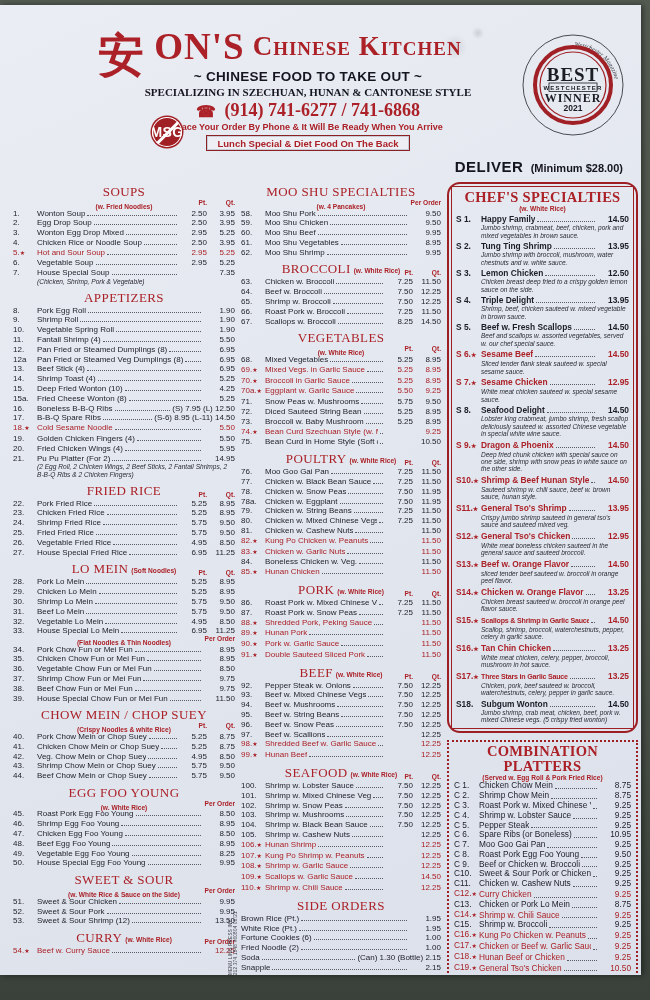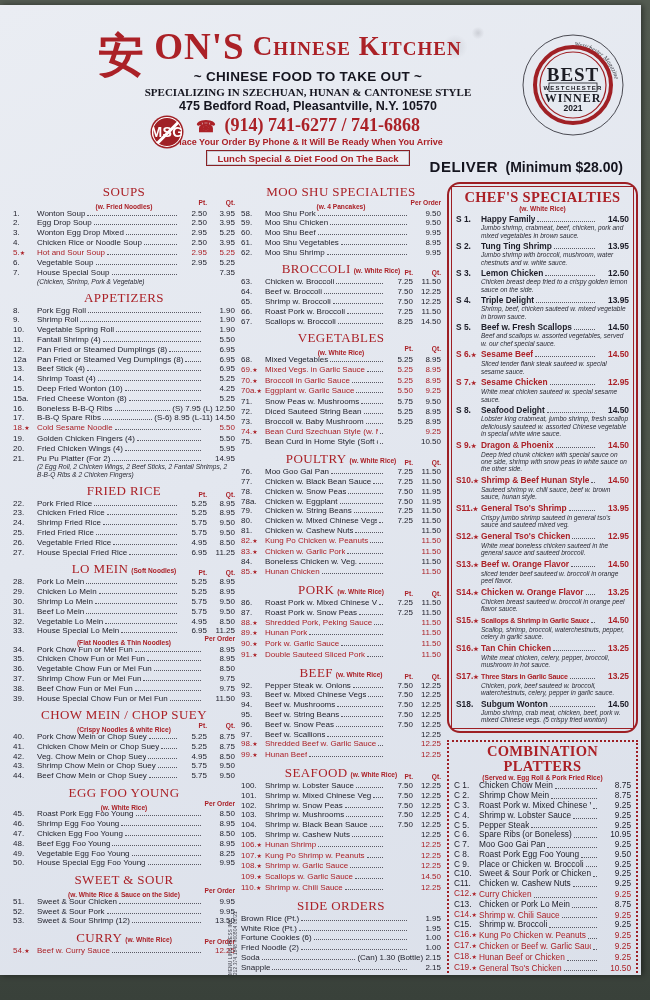--- a/index.html
+++ b/index.html
@@ -40,21 +40,21 @@
   .hours-line { font-size:9.3px; color:#15151f; line-height:11.5px; white-space:nowrap; }
   .msg-logo { position:absolute; left:152px; top:112px; width:30px; height:30px; border-radius:50%;
     background:#a02025; box-shadow:0 0 0 1.5px #a02025, 0 0 0 1px #fff inset; display:flex;
     align-items:center; justify-content:center; overflow:hidden; }
   .msg-logo span { color:#fff; font-weight:bold; font-size:14px; letter-spacing:.3px; z-index:1; }
   .msg-logo::after { content:""; position:absolute; left:14px; top:-4px; width:2.5px; height:40px;
     background:#fff; transform:rotate(45deg); }
   .badge-wrap { position:absolute; right:16px; top:28px; width:104px; height:104px; }
   .deliver-row { position:absolute; right:18px; top:153px; white-space:nowrap; }
   .deliver { font-size:15px; font-weight:bold; color:#15151f; letter-spacing:.5px; }
-  .deliver-min { font-size:14px; font-weight:bold; color:#15151f; margin-left:3px; }
+  .deliver-min { font-size:11px; font-weight:bold; color:#15151f; margin-left:3px; }
   
   .col { position:absolute; color:#1d1d28; }
   .col-left  { left:13px;  top:175px; width:222px; }
   .col-mid   { left:241px; top:175px; width:200px; }
   .col-right { left:447px; top:177px; width:191px; }
   .sec-head { position:relative; text-align:center; margin-top:2px; }
   .sec-title { font-family:"Liberation Serif",serif; font-weight:normal; color:#ab2127;
     font-size:13px; line-height:14px; letter-spacing:.4px; }
   .sec-sub { font-size:6.6px; font-weight:bold; color:#ab2127; }
   .sec-sub.inline { margin-left:3px; }
@@ -101,21 +101,20 @@
   <div class="hdr">
     <div class="logo-char">安</div>
 
     <div class="hdr-center">
       <div class="title-line">
         <span class="title-main">ON'S</span>
         <span class="title-rest">Chinese Kitchen</span>
       </div>
       <div class="tagline">~ CHINESE FOOD TO TAKE OUT ~</div>
       <div class="specializing">SPECIALIZING IN SZECHUAN, HUNAN &amp; CANTONESE STYLE</div>
-      <div class="address">475 Bedford Road, Pleasantville, N.Y. 10570</div>
       <div class="phone-row">
         <span class="phone-icon">☎</span>
         <span>(914) 741-6277 / 741-6868</span>
       </div>
       <div class="phone-note">Place Your Order By Phone &amp; It Will Be Ready When You Arrive</div>
       <div class="lunch-box">Lunch Special &amp; Diet Food On The Back</div>
     </div>
 
 
     <div class="msg-logo">
@@ -771,21 +770,21 @@
           </div>
           <div class="item-row spicy">
             <span class="num">82.<span class="star">★</span></span>
             <span class="iname">Kung Po Chicken w. Peanuts</span>
             <span class="leader"></span>
             <span class="pcol"></span>
             <span class="pcol">11.50</span>
           </div>
           <div class="item-row spicy">
             <span class="num">83.<span class="star">★</span></span>
-            <span class="iname">Chicken w. Garlic Pork</span>
+            <span class="iname">Chicken w. Garlic Nuts</span>
             <span class="leader"></span>
             <span class="pcol"></span>
             <span class="pcol">11.50</span>
           </div>
           <div class="item-row">
             <span class="num">84.</span>
             <span class="iname">Boneless Chicken w. Veg.</span>
             <span class="leader"></span>
             <span class="pcol"></span>
             <span class="pcol">11.50</span>
@@ -1214,21 +1213,21 @@
             <span class="pone">9.25</span>
           </div>
           <div class="combo-item">
             <span class="num">C 8.</span>
             <span class="iname">Roast Pork Egg Foo Young</span>
             <span class="leader"></span>
             <span class="pone">9.50</span>
           </div>
           <div class="combo-item">
             <span class="num">C 9.</span>
-            <span class="iname">Place or Chicken w. Broccoli</span>
+            <span class="iname">Beef or Chicken w. Broccoli</span>
             <span class="leader"></span>
             <span class="pone">9.25</span>
           </div>
           <div class="combo-item">
             <span class="num">C10.</span>
             <span class="iname">Sweet &amp; Sour Pork or Chicken</span>
             <span class="leader"></span>
             <span class="pone">9.25</span>
           </div>
           <div class="combo-item">

